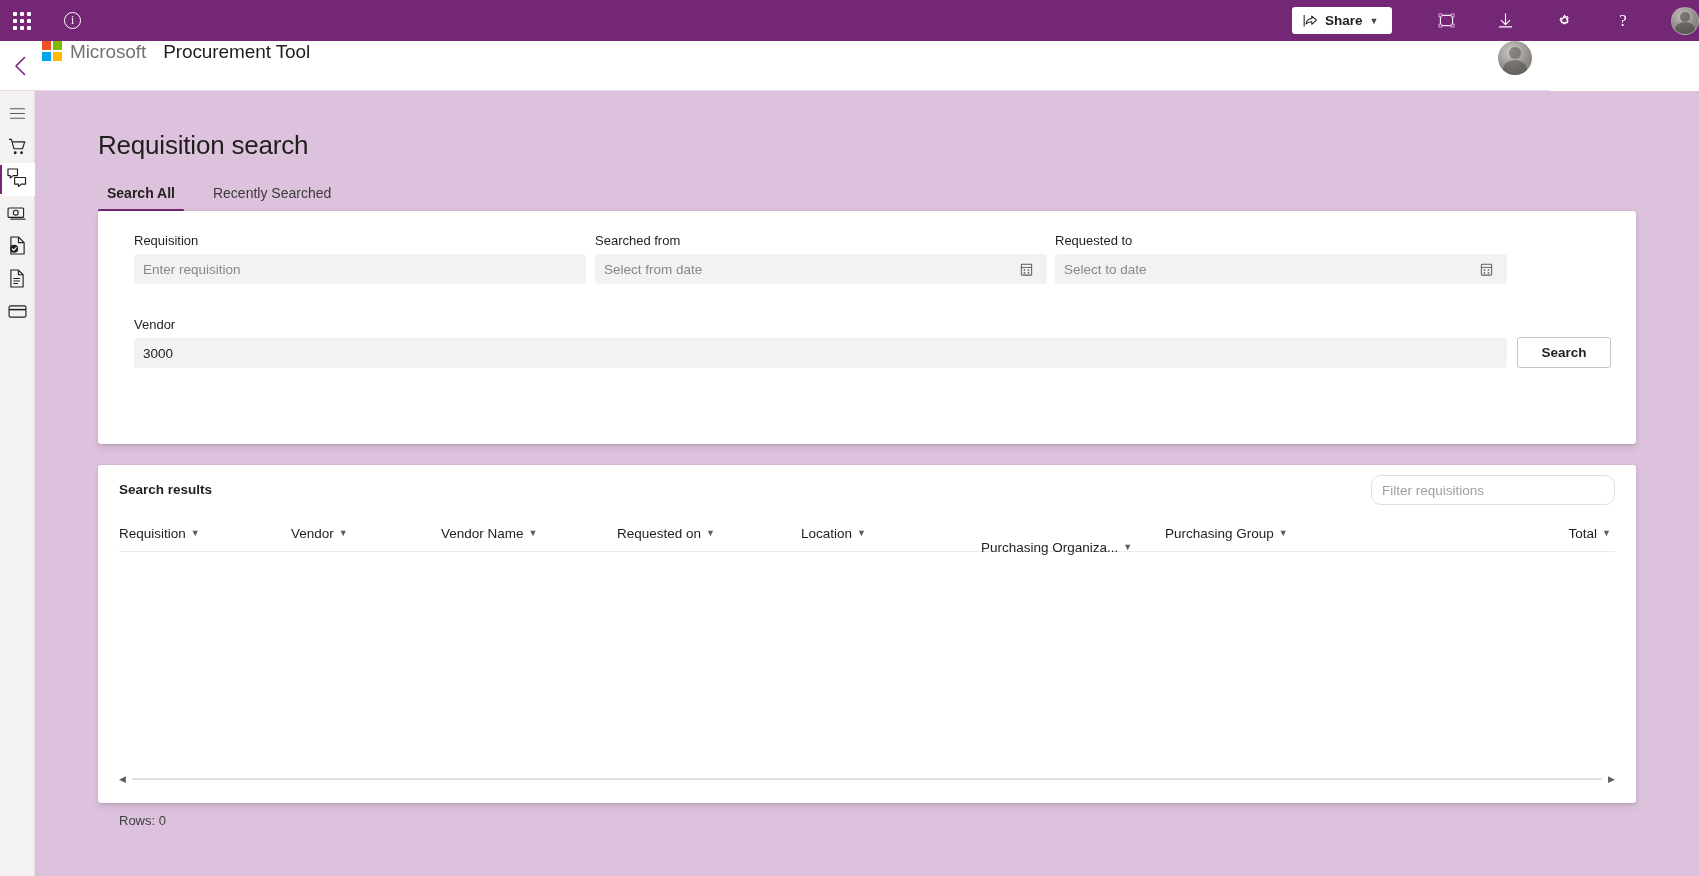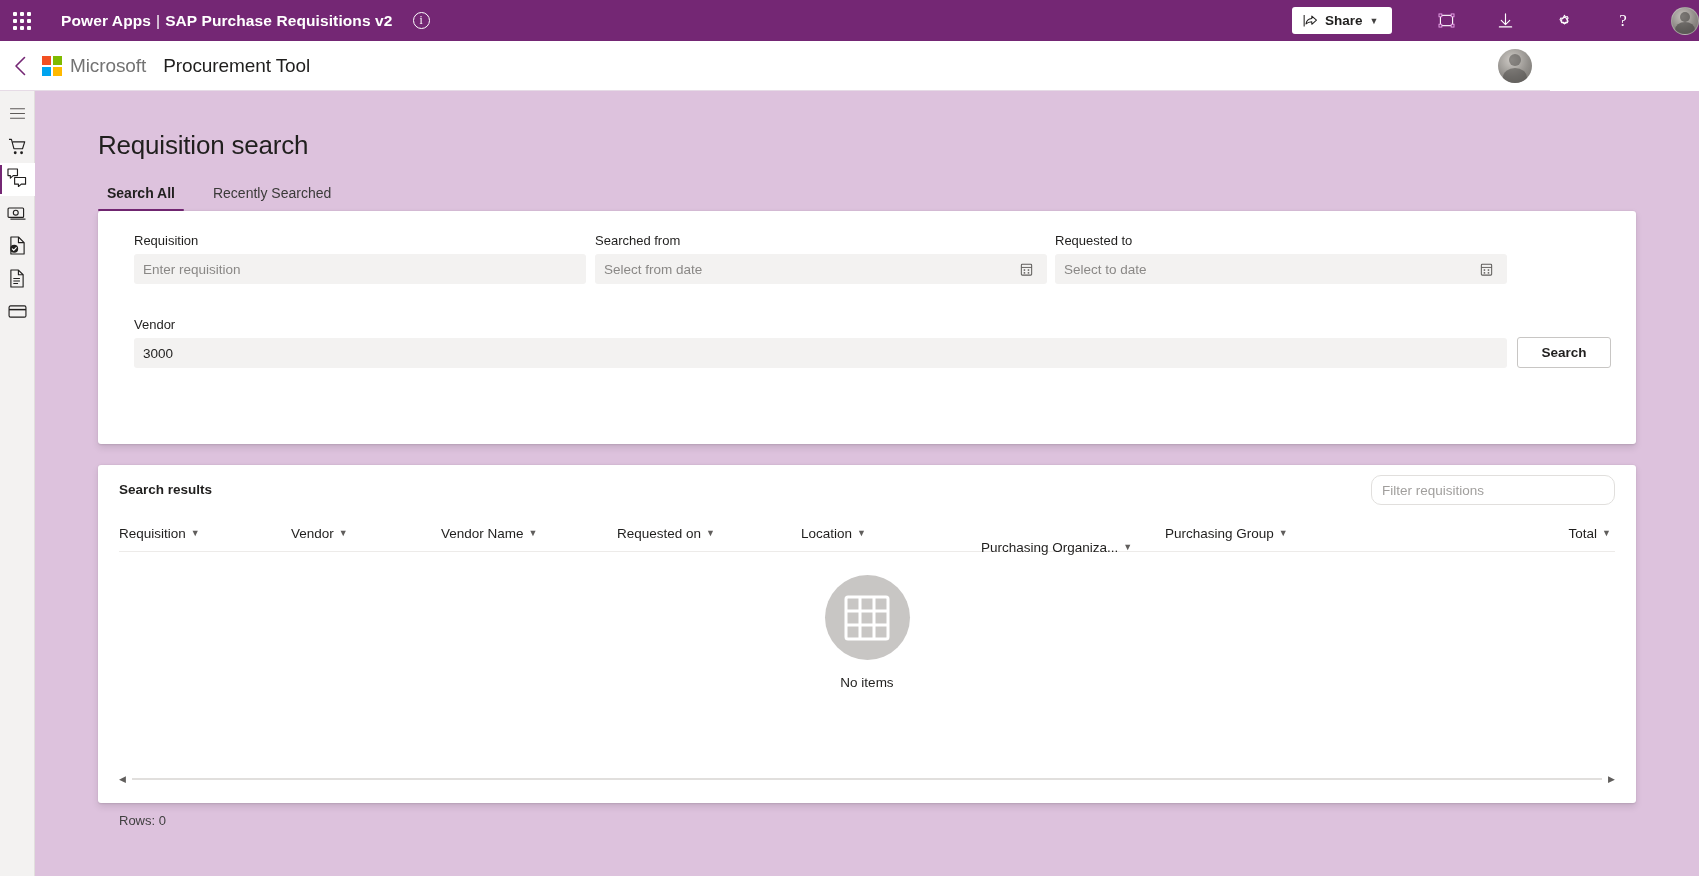--- a/index.html
+++ b/index.html
@@ -85,21 +85,21 @@
     transform: translateX(-50%);
     width: 10px; height: 10px; border-radius: 50%;
     background: rgba(60,58,56,.55);
   }
 
   
   .appheader {
     position: absolute; top: 41px; left: 0;
     width: 1550px; height: 50px;
     background: #ffffff;
-    display: flex; align-items: center;
+    display: flex; align-items: flex-start;
     border-bottom: 1px solid #e6dbe6;
   }
   .back-chevron {
     width: 40px; height: 50px;
     display: flex; align-items: center; justify-content: center;
     cursor: pointer;
   }
   .ms-logo {
     display: grid;
     grid-template-columns: 9px 9px; grid-template-rows: 9px 9px;
@@ -281,23 +281,20 @@
       <i></i>
         <i></i>
         <i></i>
         <i></i>
         <i></i>
         <i></i>
         <i></i>
         <i></i>
         <i></i>
     </div>
-  </div>
-  <div class="app-title">
-    <span>Power Apps</span><span class="sep">|</span><span>SAP Purchase Requisitions v2</span>
   </div>
   <div class="info-icon">i</div>
 
   <div class="topbar-right">
     <div class="share-btn">
       <svg width="15" height="14" viewBox="0 0 16 15">
         <path d="M1.2 1.2v12.2" stroke="#201f1e" stroke-width="1.1" fill="none"></path>
         <path d="M3.2 10.6c.4-3.6 2.9-5.6 6.2-5.9V2.2l5 4.4-5 4.4V8.3c-2.5.1-4.6.8-6.2 2.3z" stroke="#201f1e" stroke-width="1.1" fill="none" stroke-linejoin="round"></path>
       </svg>
       <span>Share</span>
@@ -481,29 +478,20 @@
       <div class="gh" style="flex:1;">
         <span>Purchasing Group</span>
           <span class="cv">▼</span>
       </div>
       <div class="gh" style="margin-right:4px;">
         <span>Total</span>
           <span class="cv">▼</span>
       </div>
     </div>
 
-    <div class="empty-wrap">
-      <div class="empty-circle">
-        <svg width="48" height="48" viewBox="0 0 48 48">
-          <rect x="3" y="3" width="42" height="42" rx="2" fill="none" stroke="#ffffff" stroke-width="3"></rect>
-          <path d="M17 3v42M31 3v42M3 17h42M3 31h42" stroke="#ffffff" stroke-width="3"></path>
-        </svg>
-      </div>
-      <div class="empty-label">No items</div>
-    </div>
 
     <div class="hscroll">
       <span class="hs-arrow">◀</span>
       <div class="hs-track"></div>
       <span class="hs-arrow">▶</span>
     </div>
   </div>
 
   <div class="rows-count">Rows: 0</div>
 </div>

